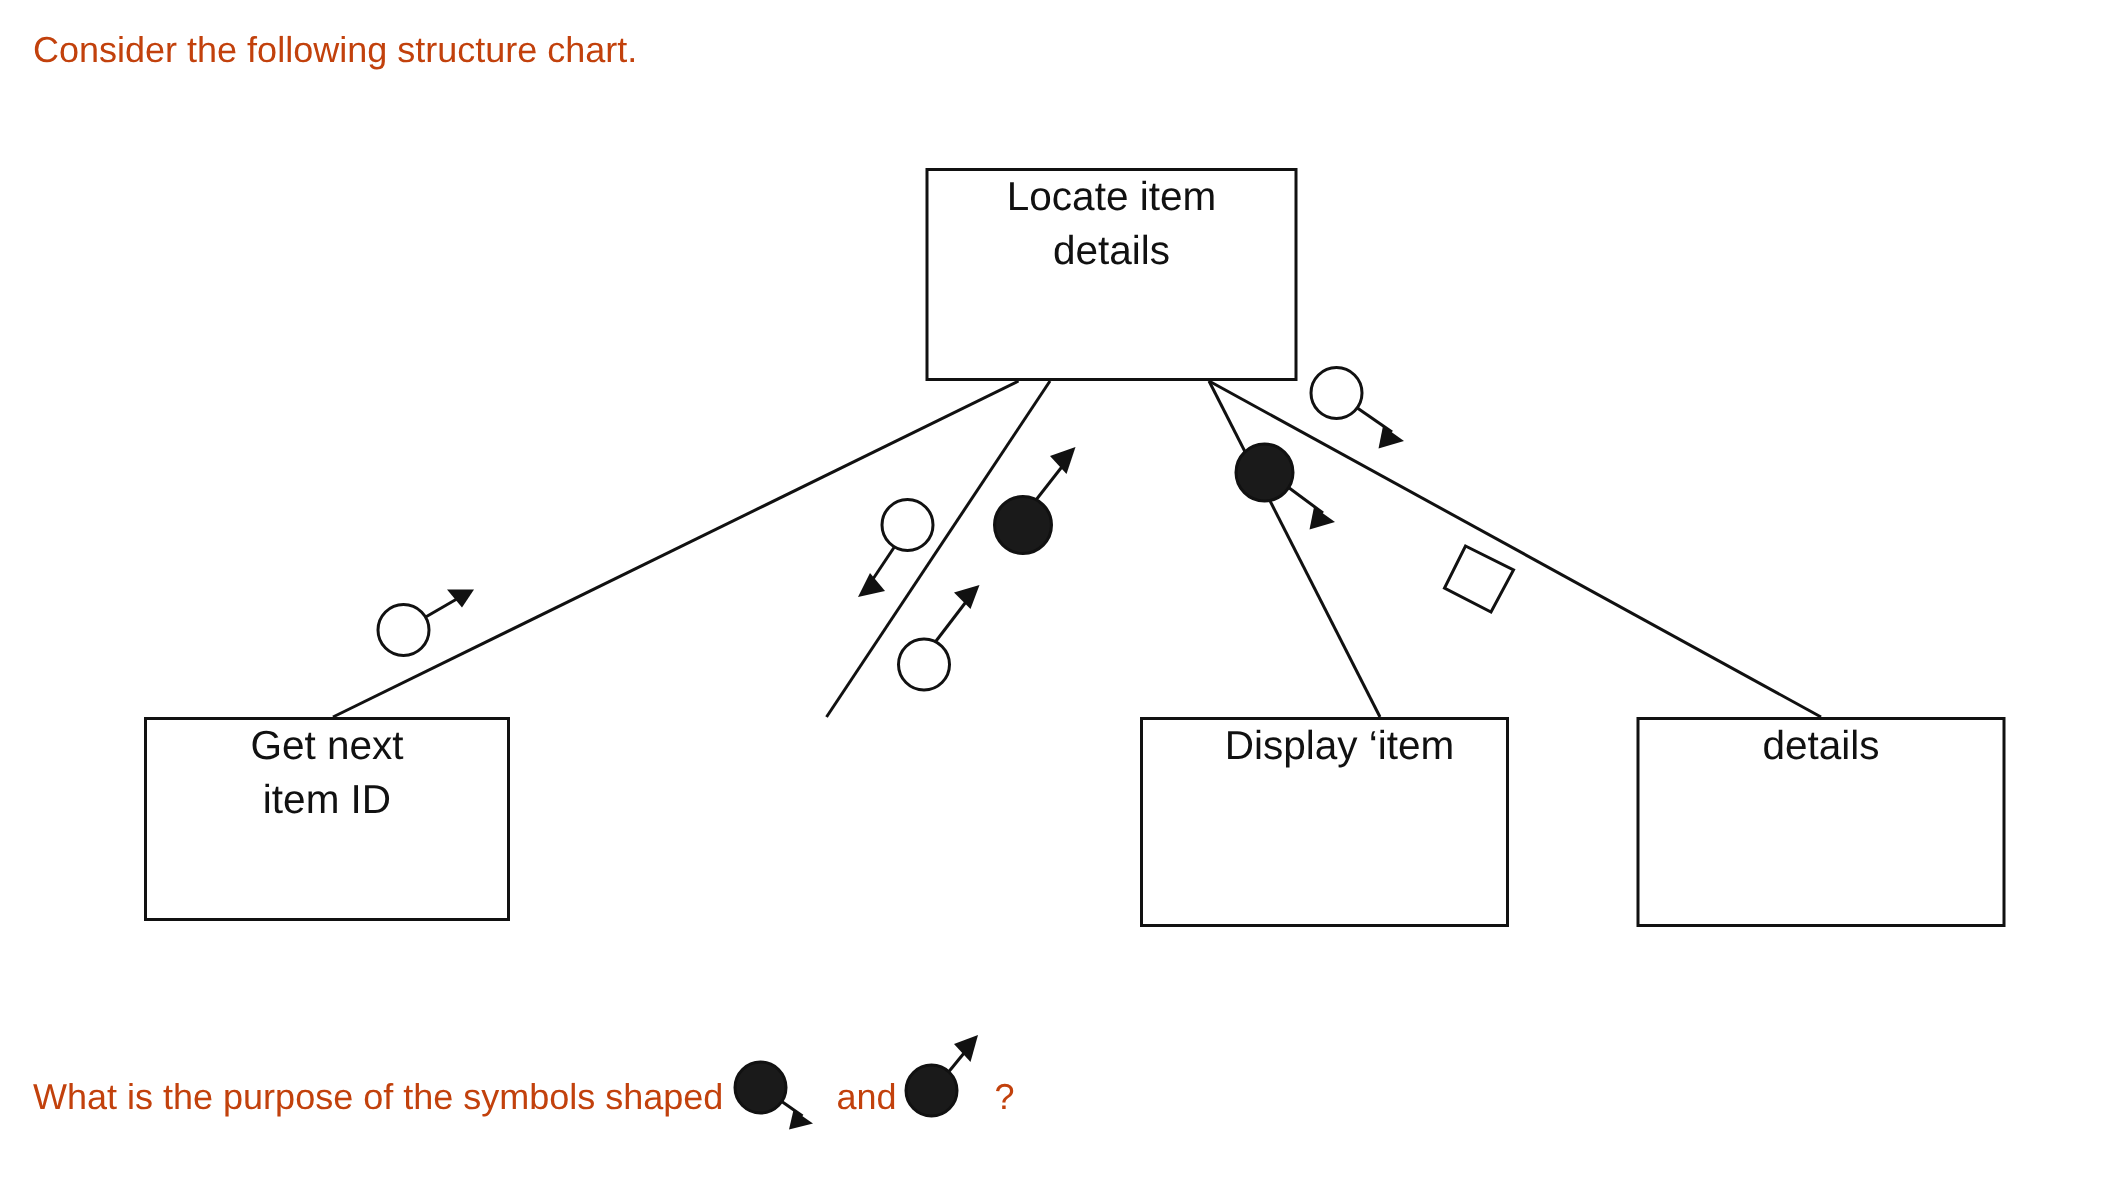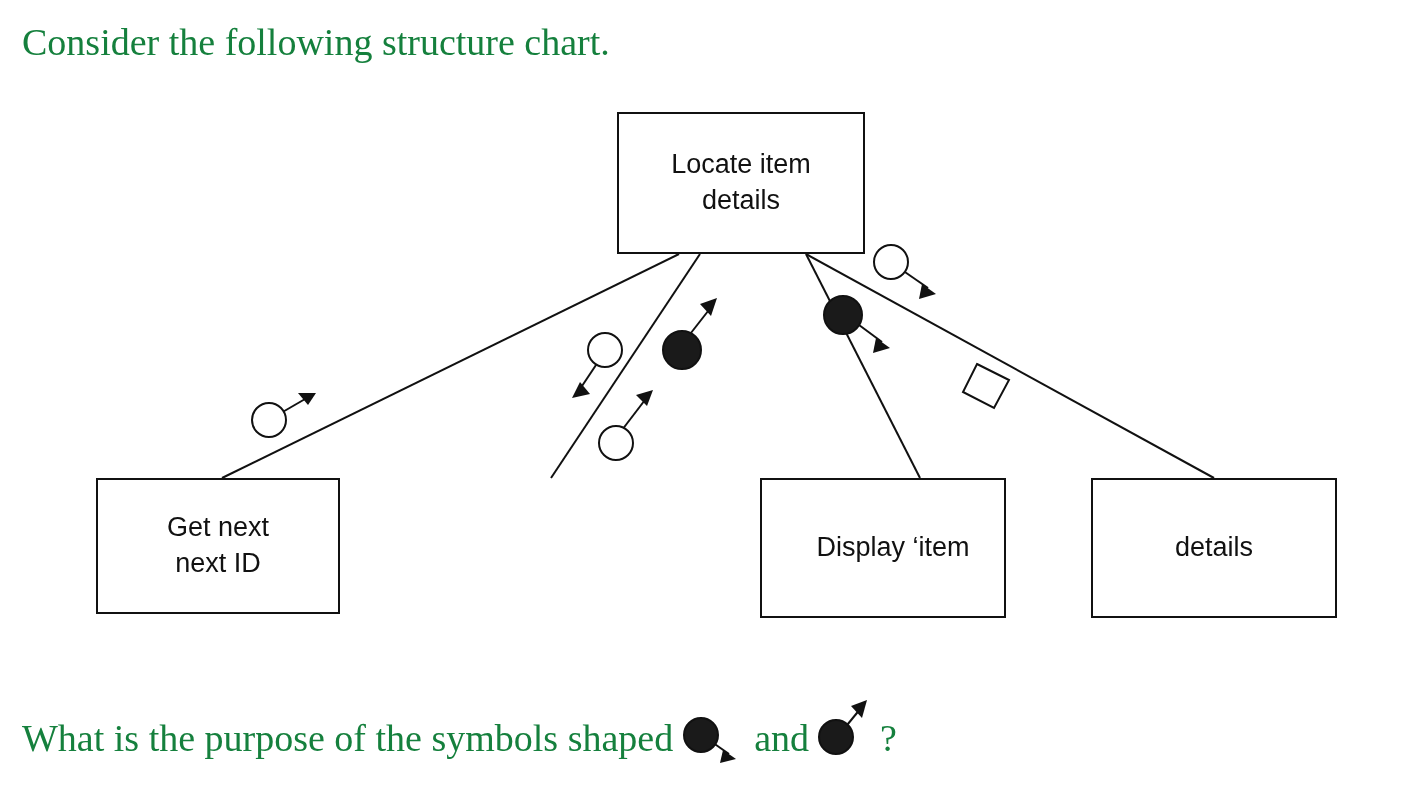--- a/index.html
+++ b/index.html
@@ -10,23 +10,23 @@
   body {
     width: 1409px;
     height: 788px;
     position: relative;
     font-family: "Liberation Serif", serif;
     color: #000000;
     overflow: hidden;
   }
   .prompt-text {
     position: absolute;
-    font-family: Liberation Serif, serif;
-    font-size: 38px;
-    color: #15803d;
+    font-family: Liberation Sans, sans-serif;
+    font-size: 24px;
+    color: #c2410c;
     white-space: nowrap;
   }
   #question-intro {
     left: 22px;
     top: 20px;
   }
   #question-ask {
     left: 22px;
     top: 716px;
     text-align: right;
@@ -51,21 +51,21 @@
     top: 90px;
     width: 1409px;
     height: 560px;
   }
   .node-box {
     position: absolute;
     border: 2px solid #111111;
     background: #ffffff;
     box-sizing: border-box;
     display: flex;
-    align-items: center;
+    align-items: flex-start;
     justify-content: center;
     text-align: center;
     font-family: "Liberation Sans", sans-serif;
     font-size: 27px;
     line-height: 1.33;
     color: #111111;
     z-index: 3;
   }
   svg.connectors {
     position: absolute;
@@ -140,21 +140,21 @@
   <div class="node-box" style="left:617px; top:22px; width:248px; height:142px;">
     <div>
       <div>Locate item</div>
       <div>details</div>
     </div>
   </div>
 
   <div class="node-box" style="left:96px; top:388px; width:244px; height:136px;">
     <div>
       <div>Get next</div>
-      <div>next ID</div>
+      <div>item ID</div>
     </div>
   </div>
 
 
   <div class="node-box" style="left:760px; top:388px; width:246px; height:140px;padding-left:20px;">
     <div>
       <div>Display ‘item</div>
     </div>
   </div>
 

